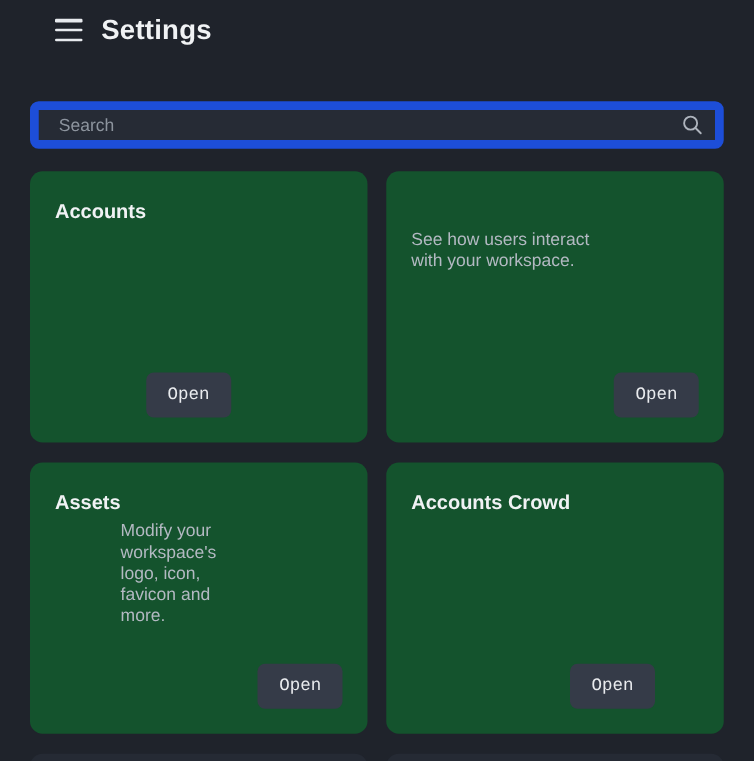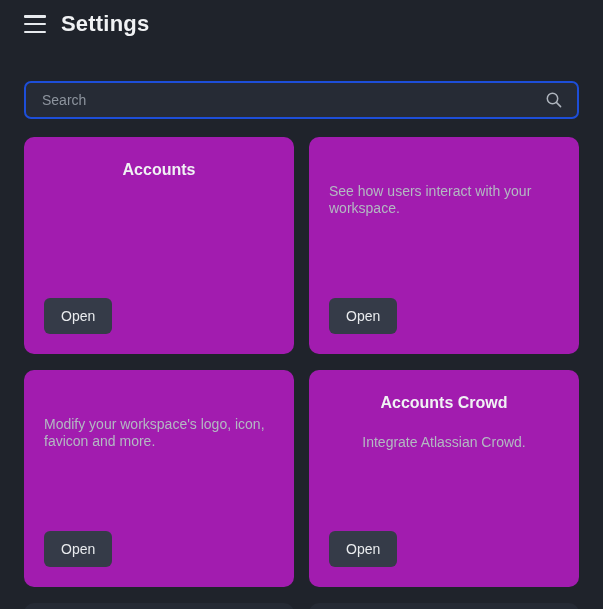--- a/index.html
+++ b/index.html
@@ -9,21 +9,21 @@
     font-family: "Liberation Sans", "DejaVu Sans", sans-serif;
     color: #f0f2f4;
   }
   .page { width: 603px; height: 609px; overflow: hidden; }
 
   
   .header {
     height: 48px;
     display: flex;
     align-items: center;
-    padding-left: 24px;
+    padding-left: 44px;
   }
   .hamburger {
     width: 22px; height: 18px;
     display: flex; flex-direction: column; justify-content: space-between;
     cursor: pointer;
   }
   .hamburger .bar { height: 2.5px; width: 100%; background: #e7eaee; border-radius: 1px; }
   .page-title {
     font-size: 22px;
     font-weight: 700;
@@ -34,21 +34,21 @@
 
   
   .search-wrap {
     margin: 33px 24px 0 24px;
     position: relative;
   }
   .search-input {
     width: 100%;
     height: 38px;
     background: #262b35;
-    border: 2px solid #1d4ed8;
+    border: 7px solid #1d4ed8;
     border-radius: 7px;
     color: #e7eaee;
     font-size: 14px;
     font-family: "Liberation Sans", "DejaVu Sans", sans-serif;
     padding: 0 44px 0 16px;
     outline: none;
   }
   .search-input::placeholder { color: #8d949e; }
   .search-icon {
     position: absolute;
@@ -62,27 +62,25 @@
 
   
   .grid {
     margin: 18px 24px 0 24px;
     display: grid;
     grid-template-columns: 1fr 1fr;
     column-gap: 15px;
     row-gap: 16px;
   }
   .card {
-    background: #a21caf;
+    background: #14532d;
     border-radius: 10px;
     height: 217px;
     padding: 24px 20px 20px 20px;
     display: flex;
-    flex-direction: column;
-    align-items: center;
   }
   .card-title {
     font-size: 16px;
     font-weight: 700;
     color: #f0f2f4;
   }
   .card-desc {
     margin-top: 22px;
     font-size: 14px;
     line-height: 17px;
@@ -90,21 +88,21 @@
     max-width: 232px;
   }
   .open-btn {
     margin-top: auto;
     align-self: flex-start;
     background: #353b48;
     color: #e9ebee;
     border: none;
     border-radius: 6px;
     font-size: 14px;
-    font-family: Liberation Sans, sans-serif;
+    font-family: Liberation Mono, monospace;
     padding: 10px 17px;
     cursor: pointer;
   }
   .card-stub {
     background: #252a34;
     border-radius: 10px;
     height: 120px;
   }
 </style>
 </head>
@@ -137,27 +135,27 @@
       <div class="card-title">Accounts</div>
       <button class="open-btn">Open</button>
     </div>
 
     <div class="card">
       <div class="card-desc">See how users interact with your workspace.</div>
       <button class="open-btn">Open</button>
     </div>
 
     <div class="card">
+      <div class="card-title">Assets</div>
       <div class="card-desc">Modify your workspace's logo, icon, favicon and more.</div>
       <button class="open-btn">Open</button>
     </div>
 
     <div class="card">
       <div class="card-title">Accounts Crowd</div>
-      <div class="card-desc">Integrate Atlassian Crowd.</div>
       <button class="open-btn">Open</button>
     </div>
 
     <div class="card-stub"></div>
     <div class="card-stub"></div>
 
   </div>
 
 </div>
 

